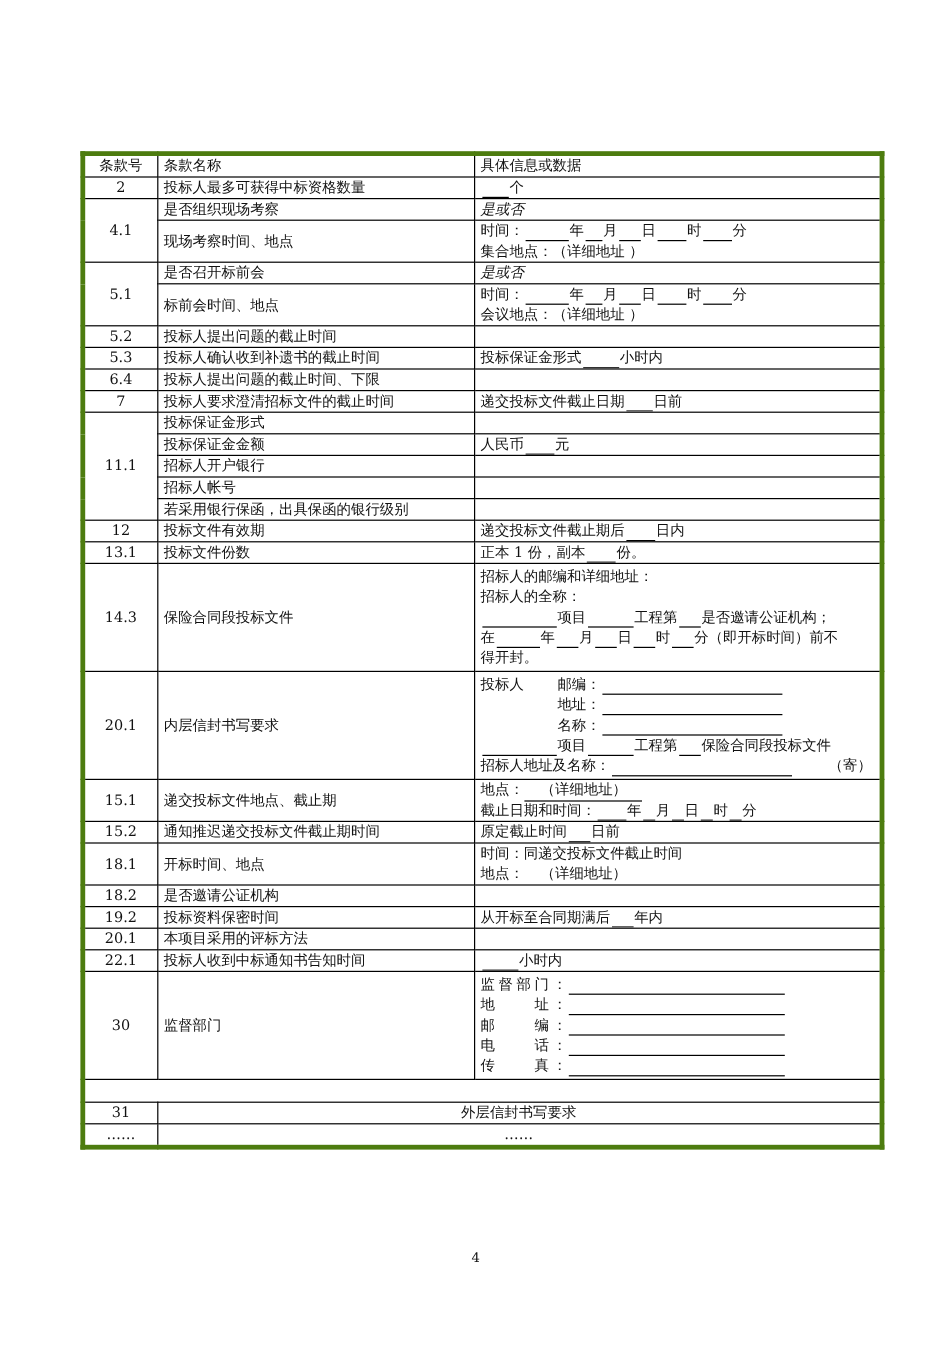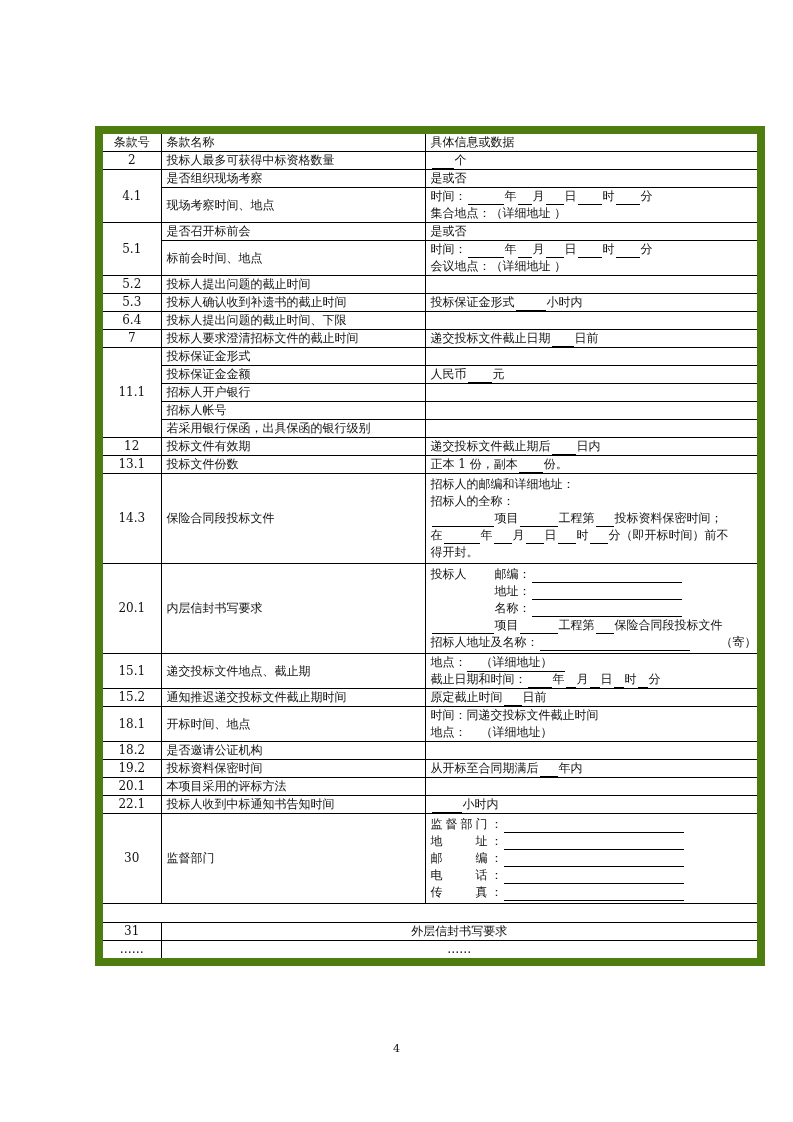--- a/index.html
+++ b/index.html
@@ -1,26 +1,26 @@
 <!DOCTYPE html>
 <html><head>
 <meta charset="utf-8">
 <style>
   html, body { margin:0; padding:0; background:#ffffff; }
   body { width:793px; height:1122px; position:relative; font-family:"DejaVu Serif","Liberation Serif",serif; color:#111; }
   .page { position:absolute; left:0; top:0; width:793px; height:1122px; }
-  table.main { position:absolute; left:67px; top:126px; width:670px; border-collapse:collapse; border:8px solid #4d7c0f; table-layout:fixed;margin-left:28px; }
+  table.main { position:absolute; left:67px; top:126px; width:670px; border-collapse:collapse; border:4px solid #4d7c0f; table-layout:fixed; }
   table.main td { border:1px solid #000; font-size:12px; line-height:17px; padding:0 5px; vertical-align:middle; overflow:hidden; white-space:nowrap; }
   td.c1 { text-align:center; width:62px; }
   td.c2 { width:254px; }
   td.c3 { text-align:left; }
   .blank { display:inline-block; border-bottom:1px solid #000; height:13px; vertical-align:bottom; margin:0 1px; }
   .w10{width:10px}.w14{width:14px}.w18{width:18px}.w22{width:22px}.w24{width:24px}.w30{width:30px}.w36{width:36px}.w38{width:38px}.w62{width:62px}.w150{width:150px}.w180{width:180px}
   .line { display:block; height:17px; }
-  .script { font-size:11px; }
+  .script { font-style:italic; font-size:11px; }
   .r18 td { height:17px; }
   .r36 td { height:34px; }
   .ul-wrap { display:inline-block; border-bottom:1px solid #000; }
   .lbl { display:inline-block; width:64px; }
   .lbl30 { display:inline-block; width:72px; text-align-last:justify; }
   .empty-row td { height:18px; }
   .page-num { position:absolute; top:1042px; left:0; width:793px; text-align:center; font-size:11px; }
 </style>
 </head>
 <body>
@@ -129,21 +129,21 @@
     <td class="c2">投标文件份数</td>
     <td class="c3"><span>正本 1 份，副本</span><span class="blank w24"></span><span>份。</span></td>
   </tr>
 
   <tr>
     <td class="c1" style="height:89px">14.3</td>
     <td class="c2">保险合同段投标文件</td>
     <td class="c3">
       <span class="line">招标人的邮编和详细地址：</span>
       <span class="line">招标人的全称：</span>
-      <span class="line"><span class="blank w62"></span><span>项目</span><span class="blank w38"></span><span>工程第</span><span class="blank w18"></span><span>投标资料保密时间；</span></span>
+      <span class="line"><span class="blank w62"></span><span>项目</span><span class="blank w38"></span><span>工程第</span><span class="blank w18"></span><span>是否邀请公证机构；</span></span>
       <span class="line"><span>在</span><span class="blank w36"></span><span>年</span><span class="blank w18"></span><span>月</span><span class="blank w18"></span><span>日</span><span class="blank w18"></span><span>时</span><span class="blank w18"></span><span>分（即开标时间）前不</span></span>
       <span class="line">得开封。</span>
     </td>
   </tr>
 
   <tr>
     <td class="c1" style="height:89px">20.1</td>
     <td class="c2">内层信封书写要求</td>
     <td class="c3">
       <span class="line"><span class="lbl">投标人</span><span>邮编：</span><span class="blank w150"></span></span>

